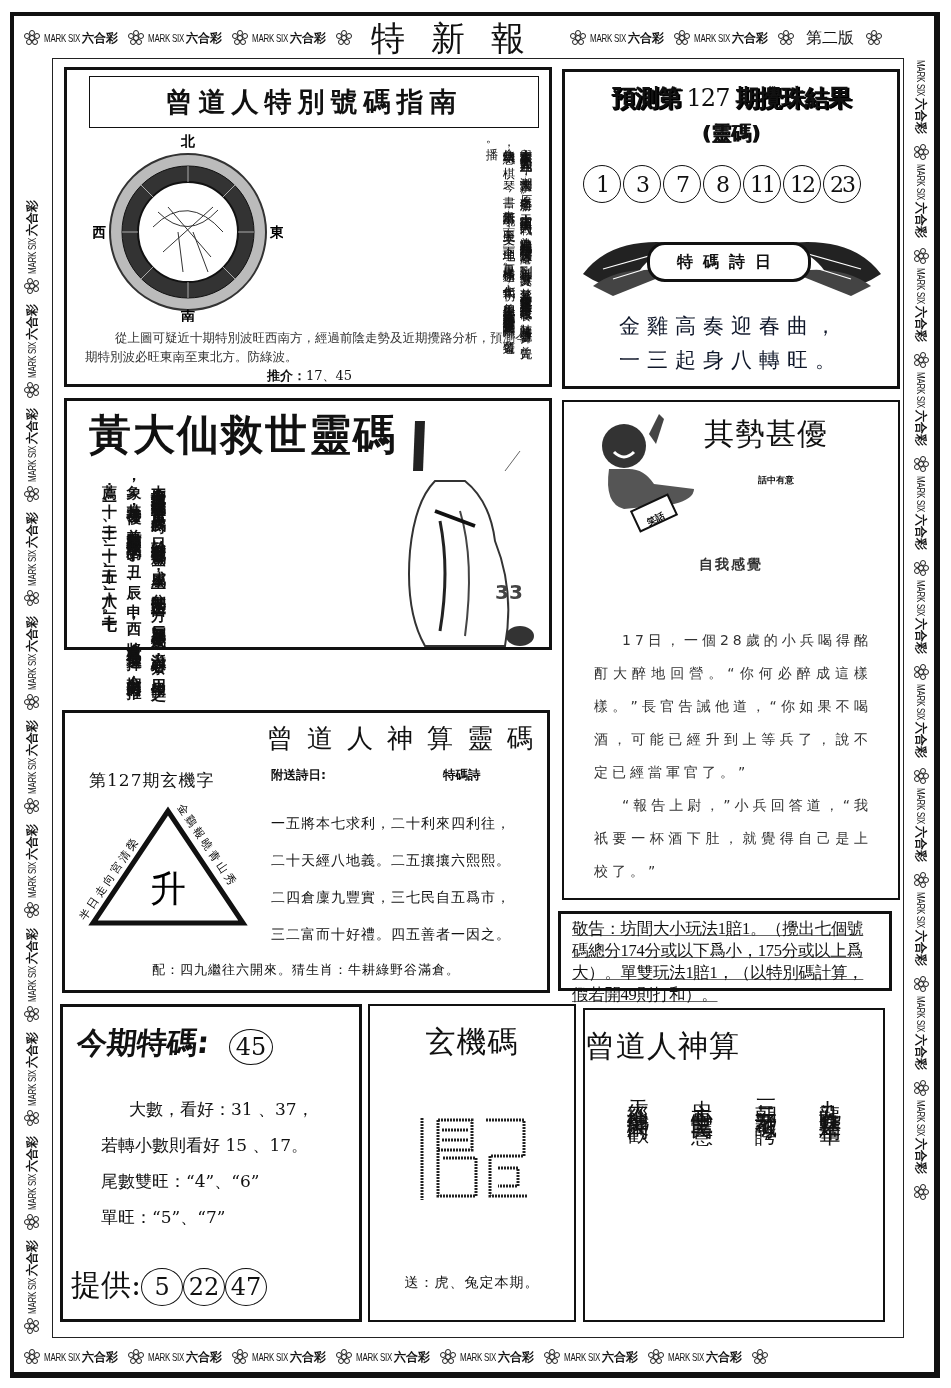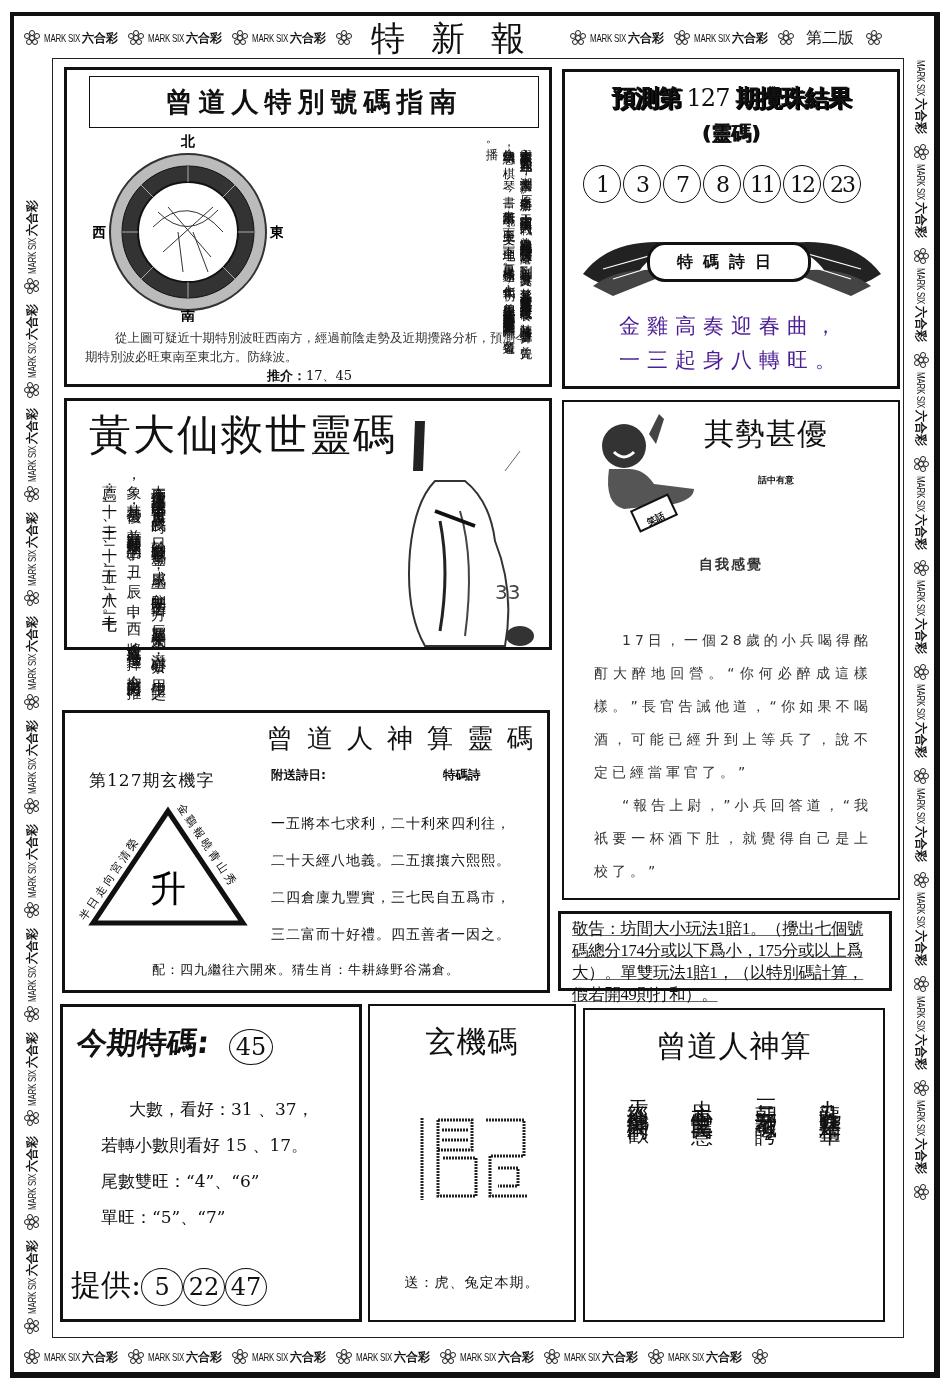--- a/index.html
+++ b/index.html
@@ -45,24 +45,24 @@
 
   
   #p2 { left: 562px; top: 69px; width: 338px; height: 320px; }
   .p2-title { position: absolute; left: 0; width: 100%; top: 10px; text-align: center; font-family: "DejaVu Sans", sans-serif; font-weight: bold; font-size: 24px; letter-spacing: -1px; text-shadow: 1px 1px 0 #000, 2px 1px 0 #000; }
   .p2-title .num { font-family: "DejaVu Serif", serif; font-weight: normal; text-shadow: none; margin: 0 6px; }
   .p2-sub { position: absolute; left: 0; width: 100%; top: 48px; text-align: center; font-family: "DejaVu Sans", sans-serif; font-weight: bold; font-size: 20px; text-shadow: 1px 0 0 #000; }
   .balls { position: absolute; left: 18px; top: 93px; display: flex; gap: 2px; }
   .ball { width: 38px; height: 38px; border: 1.5px solid #111; border-radius: 50%; display: flex; align-items: center; justify-content: center; font-size: 22px; font-family: "DejaVu Serif", serif; letter-spacing: -2px; }
   .wreath { position: absolute; left: 8px; top: 152px; width: 318px; height: 76px; }
   .wreath-label { position: absolute; left: 82px; top: 170px; width: 164px; height: 40px; border: 3px solid #111; border-radius: 18px; background: #fff; display: flex; align-items: center; justify-content: center; font-family: "DejaVu Sans", sans-serif; font-weight: bold; font-size: 16px; letter-spacing: 10px; }
-  .poem { position: absolute; left: 0; width: 100%; text-align: center; font-family: Liberation Sans, sans-serif; font-size: 21px; letter-spacing: 7px; color: #4c1d95; }
-
-  
-  #p3 { left: 64px; top: 398px; width: 488px; height: 252px; }
+  .poem { position: absolute; left: 0; width: 100%; text-align: center; font-family: Liberation Sans, sans-serif; font-size: 21px; letter-spacing: 7px; color: #0f172a; }
+
+  
+  #p3 { left: 64px; top: 398px; width: 488px; height: 252px; font-weight: bold; }
   .p3-title { position: absolute; left: 22px; top: 6px; font-size: 42px; font-family: "DejaVu Serif", serif; letter-spacing: 2px; }
   .p3-body { left: 30px; top: 72px; height: 220px; font-size: 15px; line-height: 24.5px; letter-spacing: 2px; }
   .sage { position: absolute; left: 328px; top: 10px; width: 150px; height: 255px; }
 
   
   #p4 { left: 562px; top: 400px; width: 338px; height: 500px; }
   .p4-title { position: absolute; left: 140px; top: 12px; font-family: "DejaVu Sans", sans-serif; font-size: 30px; letter-spacing: 1px; }
   .p4-sub { position: absolute; left: 194px; top: 72px; font-family: "DejaVu Sans", sans-serif; font-weight: bold; font-size: 9px; }
   .cartoon { position: absolute; left: 30px; top: 12px; width: 108px; height: 120px; }
   .p4-head { position: absolute; left: 0; width: 100%; top: 154px; text-align: center; font-family: "DejaVu Sans", sans-serif; font-weight: bold; font-size: 14px; letter-spacing: 2px; color: #333; }
@@ -95,21 +95,21 @@
   .p7-give .circ { width: 42px; height: 38px; font-size: 24px; }
 
   
   #p8 { left: 368px; top: 1004px; width: 208px; height: 318px; }
   .p8-title { position: absolute; left: 0; width: 100%; top: 16px; text-align: center; font-family: "DejaVu Sans", sans-serif; font-size: 30px; letter-spacing: 1px; }
   .glyph { position: absolute; left: 50px; top: 110px; width: 120px; height: 86px; }
   .p8-foot { position: absolute; left: 0; width: 100%; top: 268px; text-align: center; font-size: 14px; letter-spacing: 1px; }
 
   
   #p9 { left: 583px; top: 1008px; width: 302px; height: 314px; }
-  .p9-title { position: absolute; left: 0; width: 100%; top: 16px; text-align: center; font-family: "DejaVu Sans", sans-serif; font-size: 30px; letter-spacing: 1px; }
+  .p9-title { position: absolute; left: 0; width: 100%; top: 16px; text-align: left; font-family: "DejaVu Sans", sans-serif; font-size: 30px; letter-spacing: 1px; }
   .p9-cols { position: absolute; left: 40px; top: 72px; display: flex; flex-direction: row-reverse; gap: 38px; }
   .p9-col { writing-mode: vertical-rl; font-size: 22px; line-height: 26px; letter-spacing: 4px; }
 </style>
 </head>
 <body>
 
 <div class="frame"></div>
 <div class="inner-frame"></div>
 
 <div class="mast">

